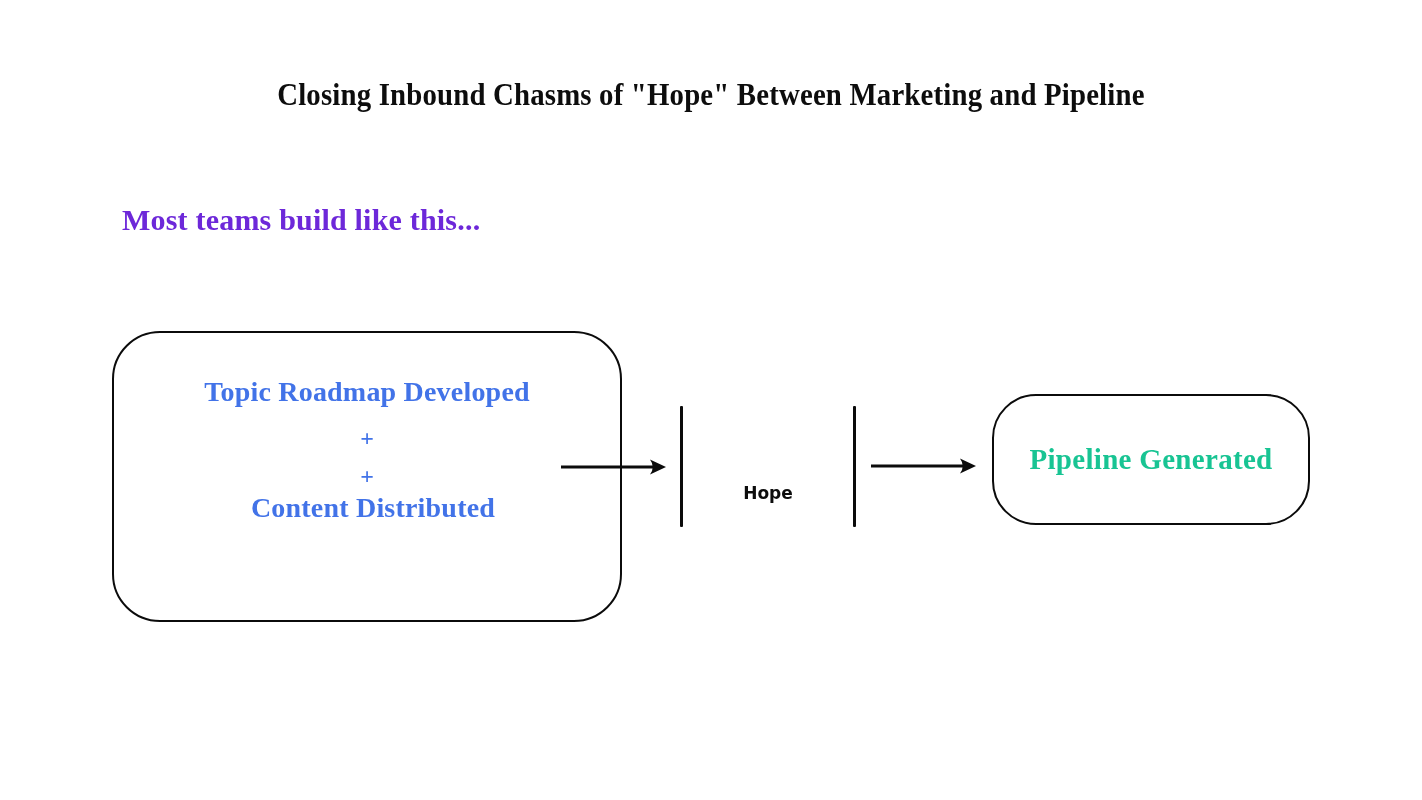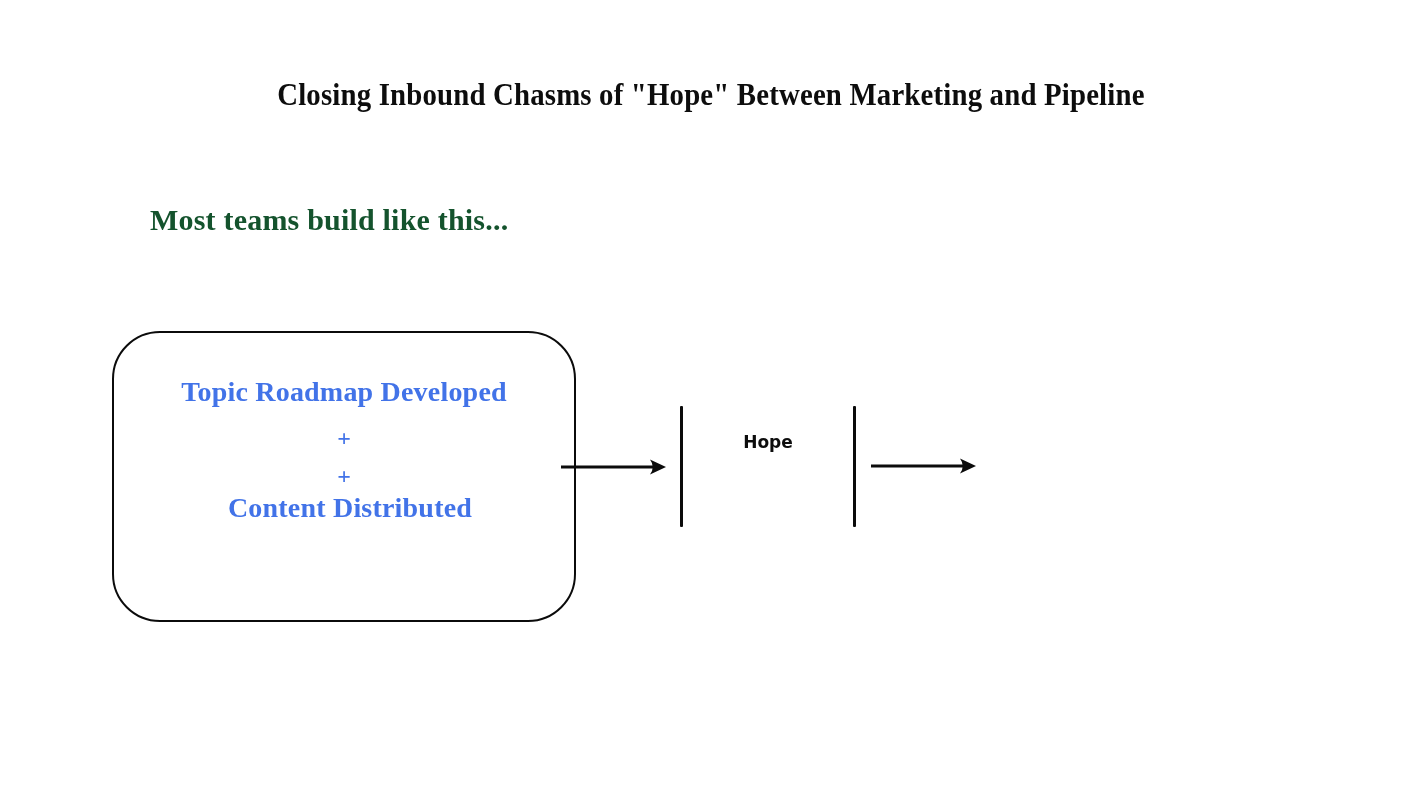--- a/index.html
+++ b/index.html
@@ -30,35 +30,34 @@
     transform-origin: center;
     white-space: nowrap;
   }
 
   .subtitle {
     position: absolute;
     left: 122px;
     top: 203px;
     font-size: 30px;
     font-weight: 700;
-    color: #14532d;
+    color: #6d28d9;
     letter-spacing: 0.2px;
-    margin-left: 28px;
   }
 
   .roundbox {
     position: absolute;
     border: 2.6px solid #0b0b0b;
     background: #ffffff;
   }
 
   .input-box {
     left: 112px;
     top: 331px;
-    width: 464px;
+    width: 510px;
     height: 291px;
     border-radius: 48px;
     padding-top: 42px;
     text-align: center;
     color: #4273e8;
   }
   .box-line {
     font-size: 28px;
     font-weight: 700;
     line-height: 34px;
@@ -88,21 +87,21 @@
     top: 406px;
     background: #0b0b0b;
     border-radius: 1px;
   }
   .chasm-line-left  { left: 680px; }
   .chasm-line-right { left: 853px; }
 
   .hope-label {
     position: absolute;
     left: 718px;
-    top: 432px;
+    top: 483px;
     width: 100px;
     text-align: center;
     font-family: "DejaVu Sans", sans-serif;
     font-weight: 700;
     font-size: 17px;
     color: #0d0d0d;
   }
 
   .output-box {
     left: 992px;
@@ -148,14 +147,17 @@
 
   <div class="hope-label">Hope</div>
 
   <div class="chasm-line chasm-line-right"></div>
 
   <svg class="arrow-svg arrow-2" viewBox="0 0 112 22">
     <line x1="3" y1="11" x2="96" y2="11" stroke="#0b0b0b" stroke-width="2.8"></line>
     <path d="M108,11 L92,3.5 Q97.5,11 92,18.5 Z" fill="#0b0b0b"></path>
   </svg>
 
+  <div class="roundbox output-box">
+    <div class="output-label">Pipeline Generated</div>
+  </div>
 
 </div>
 
 </body></html>

